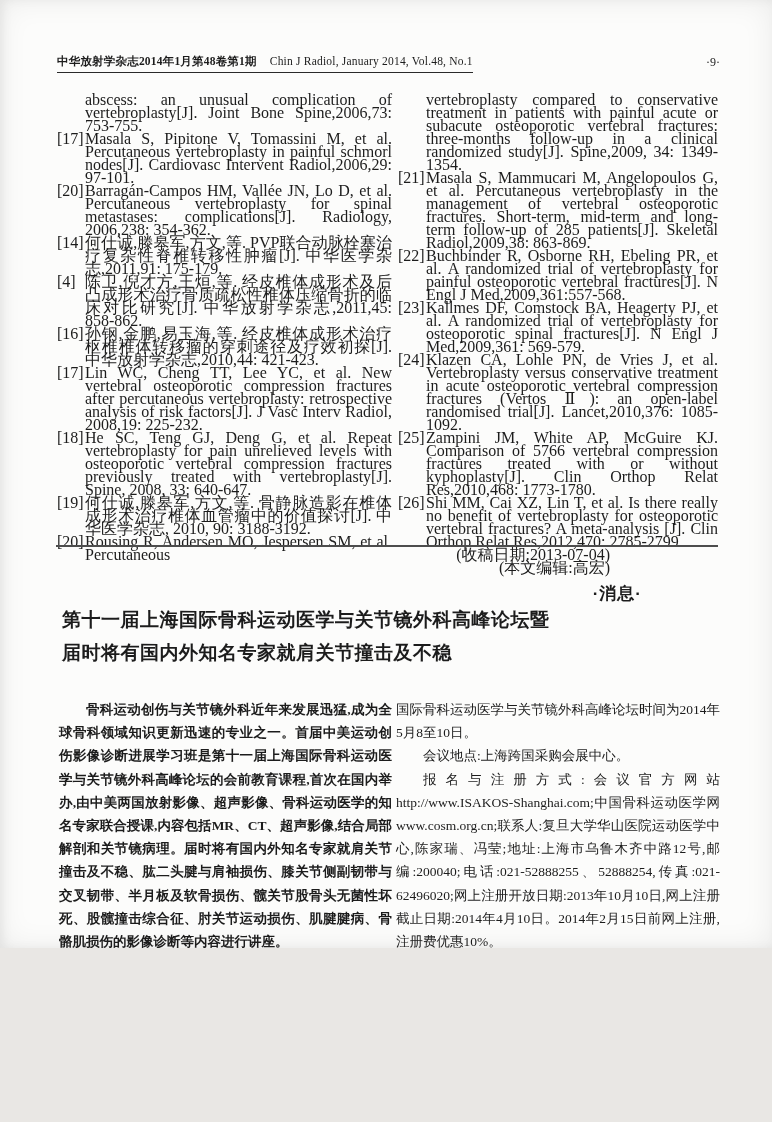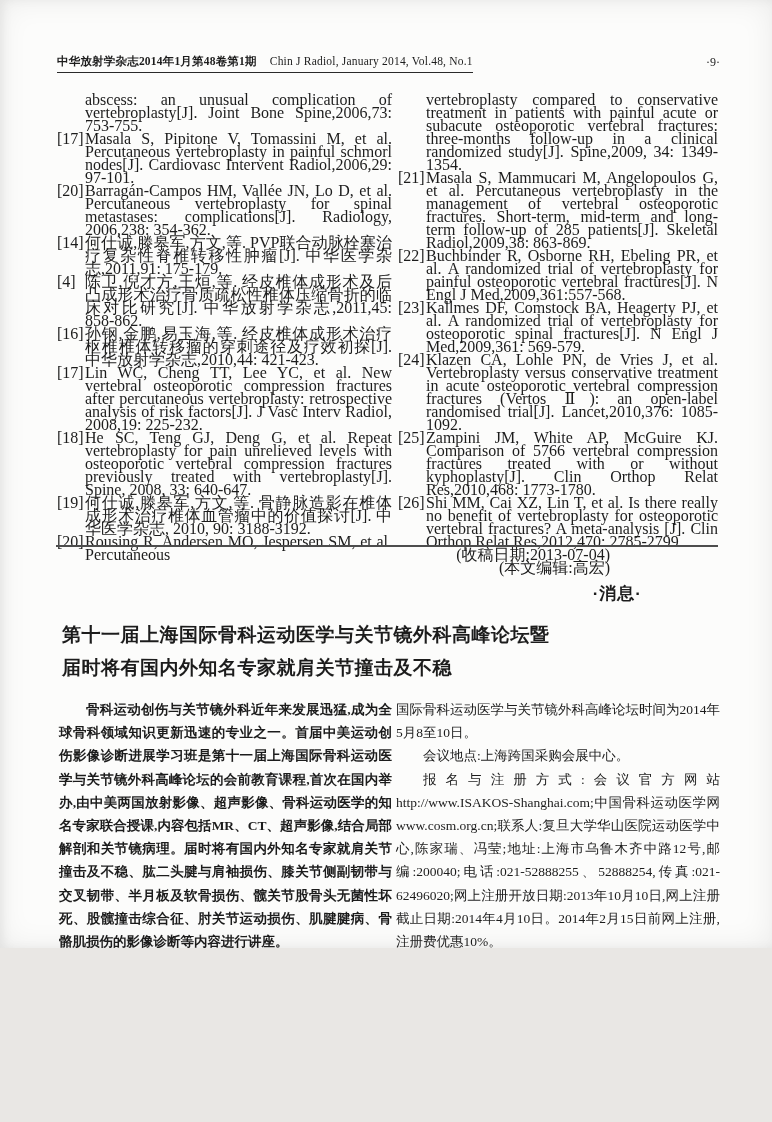--- a/index.html
+++ b/index.html
@@ -39,22 +39,22 @@
   
   .divider { position: absolute; top: 545px; left: 56px; right: 54px; height: 2px; background: #4d4d4d; }
 
   
   .notice-label {
     position: absolute; top: 582px; right: 130px;
     font-family: "Liberation Sans", "DejaVu Sans", sans-serif;
     font-size: 17px; font-weight: bold; letter-spacing: 1px;
   }
   .notice-title {
-    position: absolute; top: 620px; left: 62px; width: 600px;
-    font-family: Liberation Mono, monospace;
+    position: absolute; top: 603px; left: 62px; width: 600px;
+    font-family: Liberation Sans, sans-serif;
     font-size: 19px; font-weight: bold; line-height: 33px;
     letter-spacing: 0.5px;
   }
   .notice-col {
     position: absolute; top: 698px;
     font-size: 13.5px; line-height: 23.2px; text-align: justify;
   }
   .notice-col-left  { left: 59px;  width: 333px; font-weight: bold; }
   .notice-col-right { left: 396px; width: 324px; }
   .indent { text-indent: 2em; }

